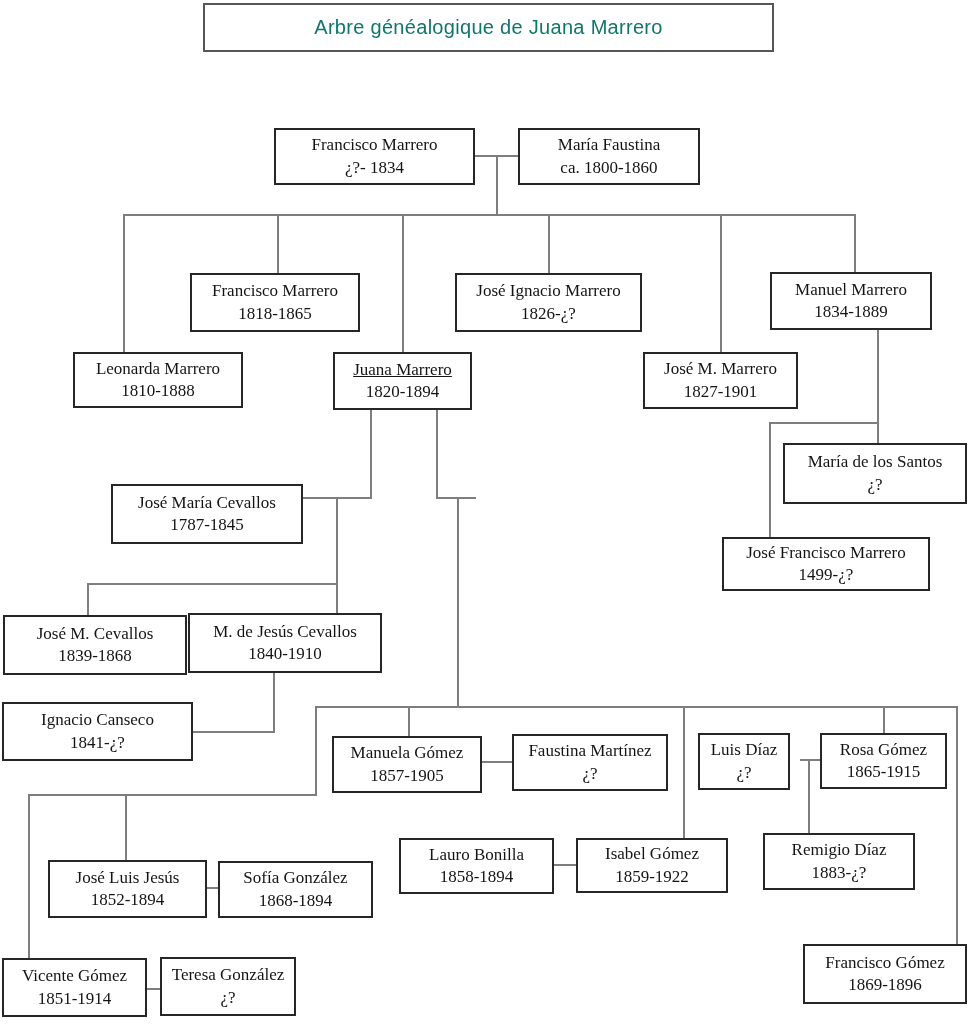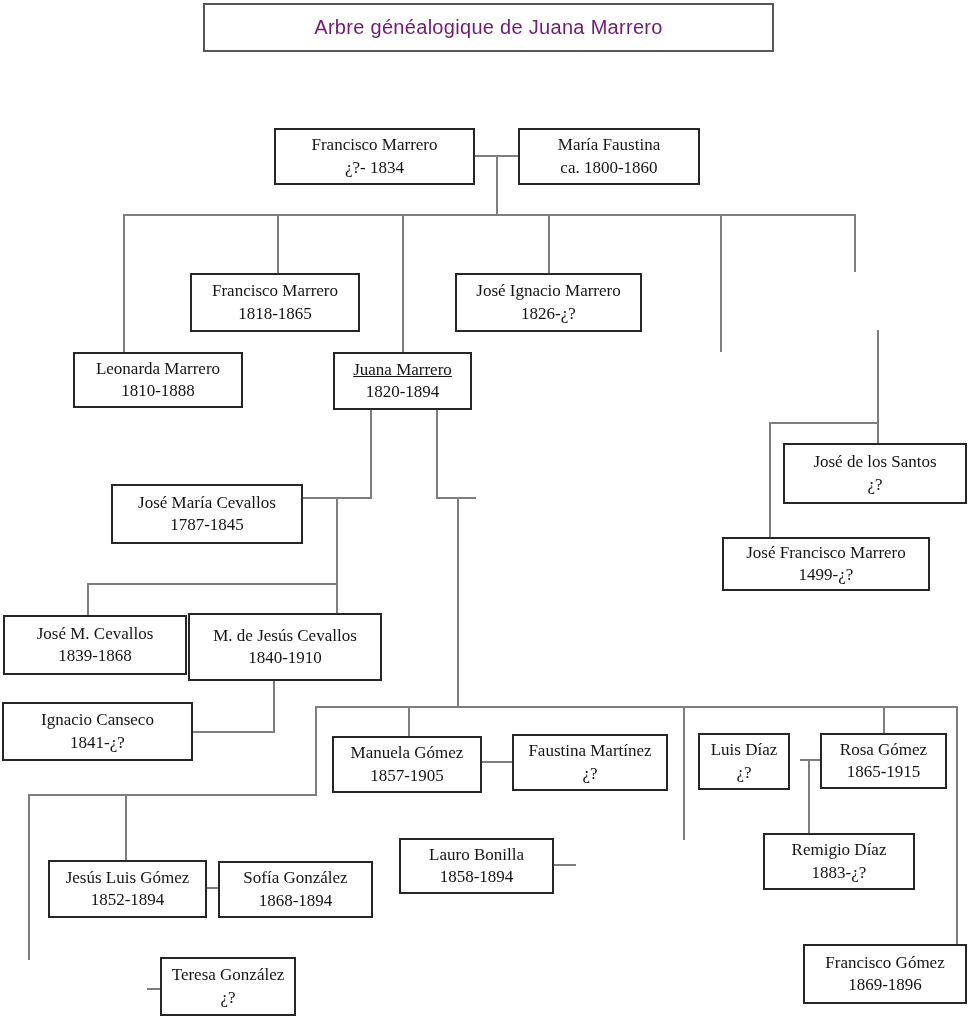--- a/index.html
+++ b/index.html
@@ -1,20 +1,20 @@
 <!DOCTYPE html>
 <html><head>
 <meta charset="utf-8">
 <style>
   html,body{margin:0;padding:0;background:#fff;}
   .canvas{position:relative;width:979px;height:1024px;background:#fff;overflow:hidden;
           font-family:"Liberation Serif",serif;}
   .titlebox{position:absolute;left:203px;top:3px;width:567px;height:45px;
             border:2px solid #565656;background:#fff;display:flex;align-items:center;justify-content:center;
-            font-family:"Liberation Sans",sans-serif;font-size:20px;color:#701a75;letter-spacing:.3px;}
+            font-family:"Liberation Sans",sans-serif;font-size:20px;color:#0f766e;letter-spacing:.3px;}
   .person{position:absolute;border:2px solid #262626;background:#fff;box-sizing:border-box;
           display:flex;flex-direction:column;align-items:center;justify-content:center;
           text-align:center;font-size:17px;color:#141414;line-height:1.32;}
   .person .u{text-decoration:underline;}
   .hl,.vl{position:absolute;background:#7e7e7e;}
   .hl{height:2px;}
   .vl{width:2px;}
 </style>
 </head>
 <body>
@@ -79,47 +79,55 @@
   </div>
 
   <div class="person" style="left:190px;top:273px;width:170px;height:59px">
     <span>Francisco Marrero</span>
     <span>1818-1865</span>
   </div>
   <div class="person" style="left:455px;top:273px;width:187px;height:59px">
     <span>José Ignacio Marrero</span>
     <span>1826-¿?</span>
   </div>
+  <div class="person" style="left:770px;top:272px;width:162px;height:58px">
+    <span>Manuel Marrero</span>
+    <span>1834-1889</span>
+  </div>
   <div class="person" style="left:73px;top:352px;width:170px;height:56px">
     <span>Leonarda Marrero</span>
     <span>1810-1888</span>
   </div>
   <div class="person" style="left:333px;top:352px;width:139px;height:58px">
     <span class="u">Juana Marrero</span>
     <span>1820-1894</span>
   </div>
+  <div class="person" style="left:643px;top:352px;width:155px;height:57px">
+    <span>José M. Marrero</span>
+    <span>1827-1901</span>
+  </div>
 
   <div class="person" style="left:111px;top:484px;width:192px;height:60px">
     <span>José María Cevallos</span>
     <span>1787-1845</span>
   </div>
   <div class="person" style="left:783px;top:443px;width:184px;height:61px">
-    <span>José de los Santos</span>
+    <span>María de los Santos</span>
     <span>¿?</span>
   </div>
   <div class="person" style="left:722px;top:537px;width:208px;height:54px">
     <span>José Francisco Marrero</span>
     <span>1499-¿?</span>
   </div>
 
   <div class="person" style="left:3px;top:615px;width:184px;height:60px">
     <span>José M. Cevallos</span>
     <span>1839-1868</span>
   </div>
-  <div class="person" style="left:188px;top:613px;width:194px;height:68px">
+  <div class="person" style="left:188px;top:613px;width:194px;height:60px">
     <span>M. de Jesús Cevallos</span>
     <span>1840-1910</span>
   </div>
   <div class="person" style="left:2px;top:702px;width:191px;height:59px">
     <span>Ignacio Canseco</span>
     <span>1841-¿?</span>
   </div>
 
   <div class="person" style="left:332px;top:736px;width:150px;height:57px">
     <span>Manuela Gómez</span>
@@ -132,36 +140,44 @@
   <div class="person" style="left:698px;top:733px;width:92px;height:57px">
     <span>Luis Díaz</span>
     <span>¿?</span>
   </div>
   <div class="person" style="left:820px;top:733px;width:127px;height:56px">
     <span>Rosa Gómez</span>
     <span>1865-1915</span>
   </div>
 
   <div class="person" style="left:48px;top:860px;width:159px;height:58px">
-    <span>Jesús Luis Gómez</span>
+    <span>José Luis Jesús</span>
     <span>1852-1894</span>
   </div>
   <div class="person" style="left:218px;top:861px;width:155px;height:57px">
     <span>Sofía González</span>
     <span>1868-1894</span>
   </div>
   <div class="person" style="left:399px;top:838px;width:155px;height:56px">
     <span>Lauro Bonilla</span>
     <span>1858-1894</span>
   </div>
+  <div class="person" style="left:576px;top:838px;width:152px;height:55px">
+    <span>Isabel Gómez</span>
+    <span>1859-1922</span>
+  </div>
   <div class="person" style="left:763px;top:833px;width:152px;height:57px">
     <span>Remigio Díaz</span>
     <span>1883-¿?</span>
   </div>
 
+  <div class="person" style="left:2px;top:958px;width:145px;height:59px">
+    <span>Vicente Gómez</span>
+    <span>1851-1914</span>
+  </div>
   <div class="person" style="left:160px;top:957px;width:136px;height:59px">
     <span>Teresa González</span>
     <span>¿?</span>
   </div>
   <div class="person" style="left:803px;top:944px;width:164px;height:60px">
     <span>Francisco Gómez</span>
     <span>1869-1896</span>
   </div>
 
 </div>

